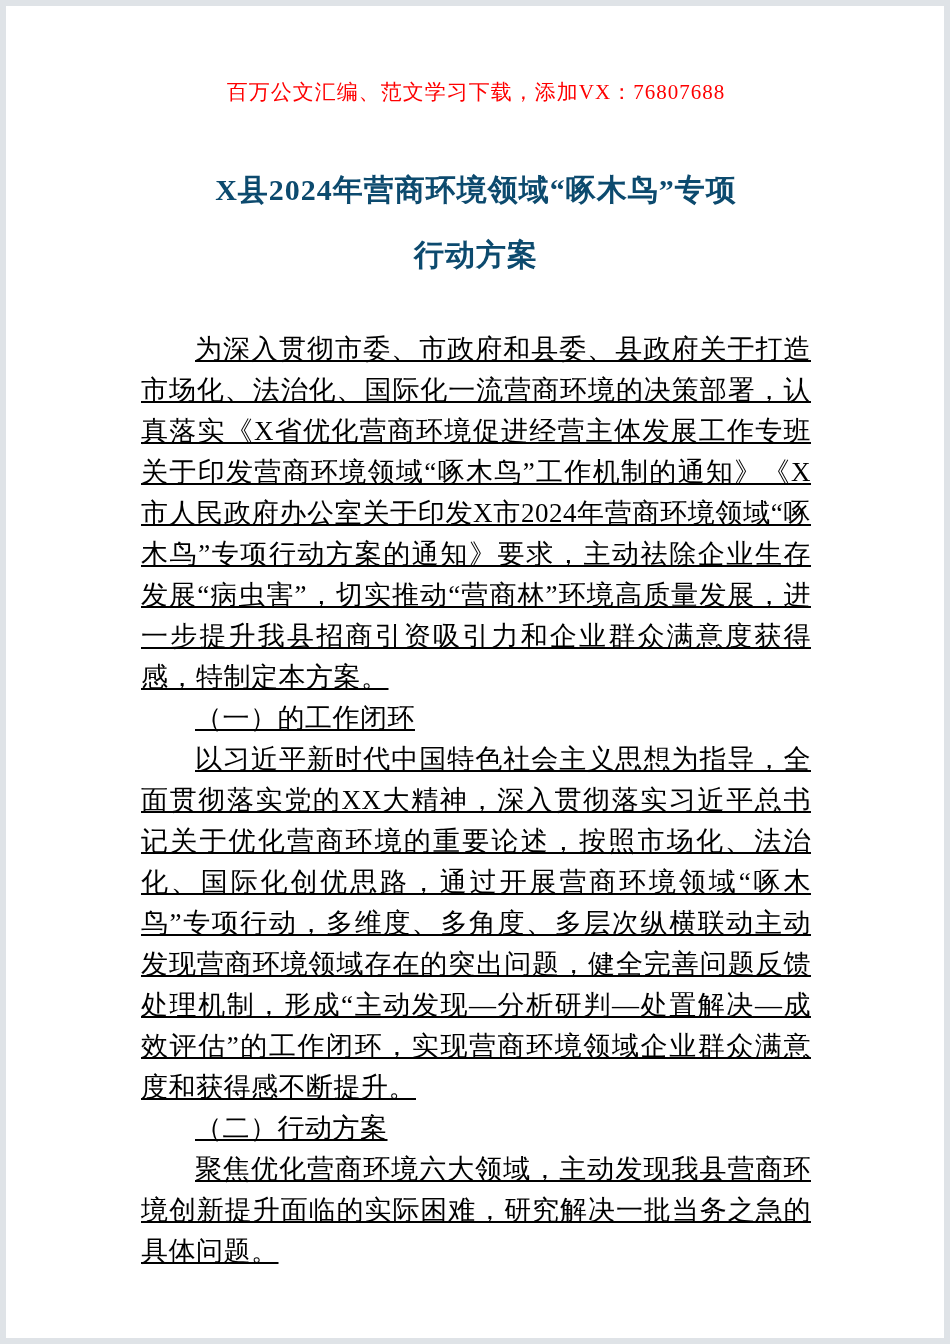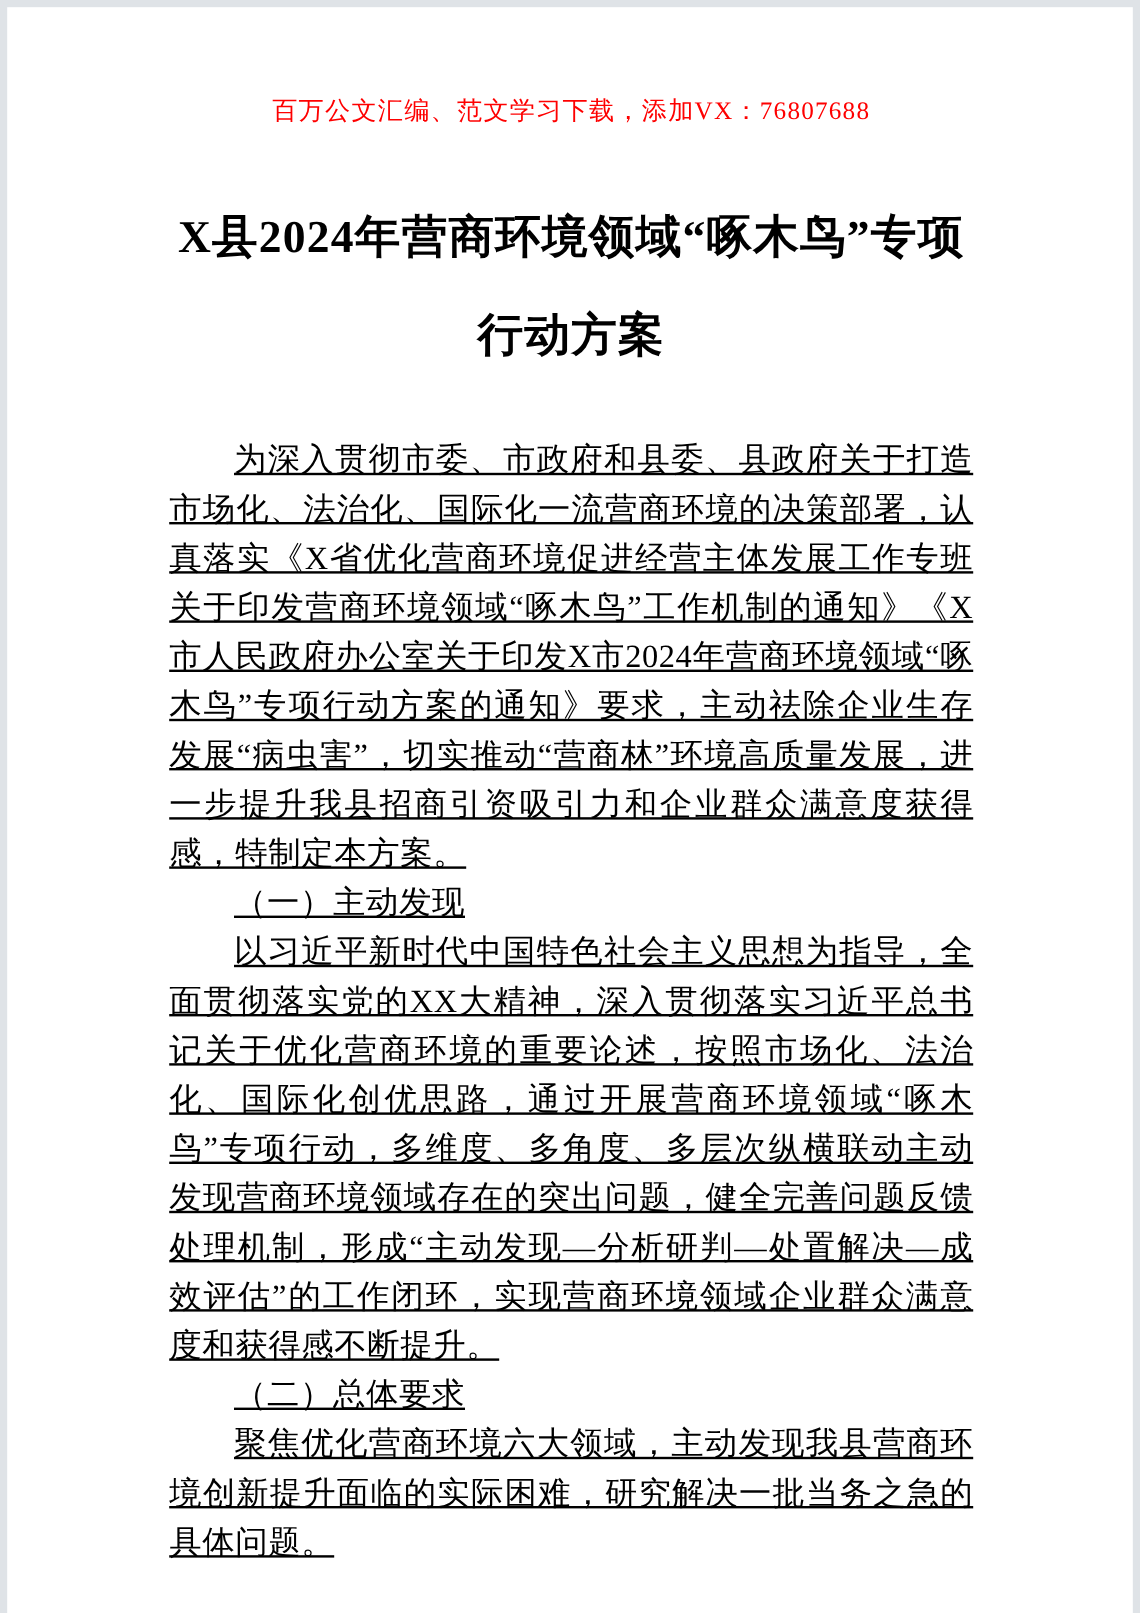--- a/index.html
+++ b/index.html
@@ -22,23 +22,23 @@
     margin-top: 72px;
     text-align: center;
     color: #fe0000;
     font-size: 21px;
     letter-spacing: 1px;
     white-space: nowrap;
     font-weight: 500;
   }
   .title {
     margin: 52px 0 42px 0;
-    font-size: 38px;
+    font-size: 30px;
     font-weight: bold;
-    color: #000000;
+    color: #0c4a6e;
     text-align: center;
     line-height: 2.15;
     letter-spacing: 1px;
   }
   .title .title-line {
     display: block;
   }
   .content {
     font-size: 27px;
     color: #000000;
@@ -60,20 +60,20 @@
 
   <div class="notice">百万公文汇编、范文学习下载，添加VX：76807688</div>
 
   <h1 class="title">
     <span class="title-line">X县2024年营商环境领域“啄木鸟”专项</span>
     <span class="title-line">行动方案</span>
   </h1>
 
   <div class="content">
     <p class="para">为深入贯彻市委、市政府和县委、县政府关于打造市场化、法治化、国际化一流营商环境的决策部署，认真落实《X省优化营商环境促进经营主体发展工作专班关于印发营商环境领域“啄木鸟”工作机制的通知》《X市人民政府办公室关于印发X市2024年营商环境领域“啄木鸟”专项行动方案的通知》要求，主动祛除企业生存发展“病虫害”，切实推动“营商林”环境高质量发展，进一步提升我县招商引资吸引力和企业群众满意度获得感，特制定本方案。</p>
-    <p class="para">（一）主动发现</p>
+    <p class="para">（一）的工作闭环</p>
     <p class="para">以习近平新时代中国特色社会主义思想为指导，全面贯彻落实党的XX大精神，深入贯彻落实习近平总书记关于优化营商环境的重要论述，按照市场化、法治化、国际化创优思路，通过开展营商环境领域“啄木鸟”专项行动，多维度、多角度、多层次纵横联动主动发现营商环境领域存在的突出问题，健全完善问题反馈处理机制，形成“主动发现—分析研判—处置解决—成效评估”的工作闭环，实现营商环境领域企业群众满意度和获得感不断提升。</p>
-    <p class="para">（二）总体要求</p>
+    <p class="para">（二）行动方案</p>
     <p class="para">聚焦优化营商环境六大领域，主动发现我县营商环境创新提升面临的实际困难，研究解决一批当务之急的具体问题。</p>
 
   </div>
 
 </div>
 
 </body></html>

